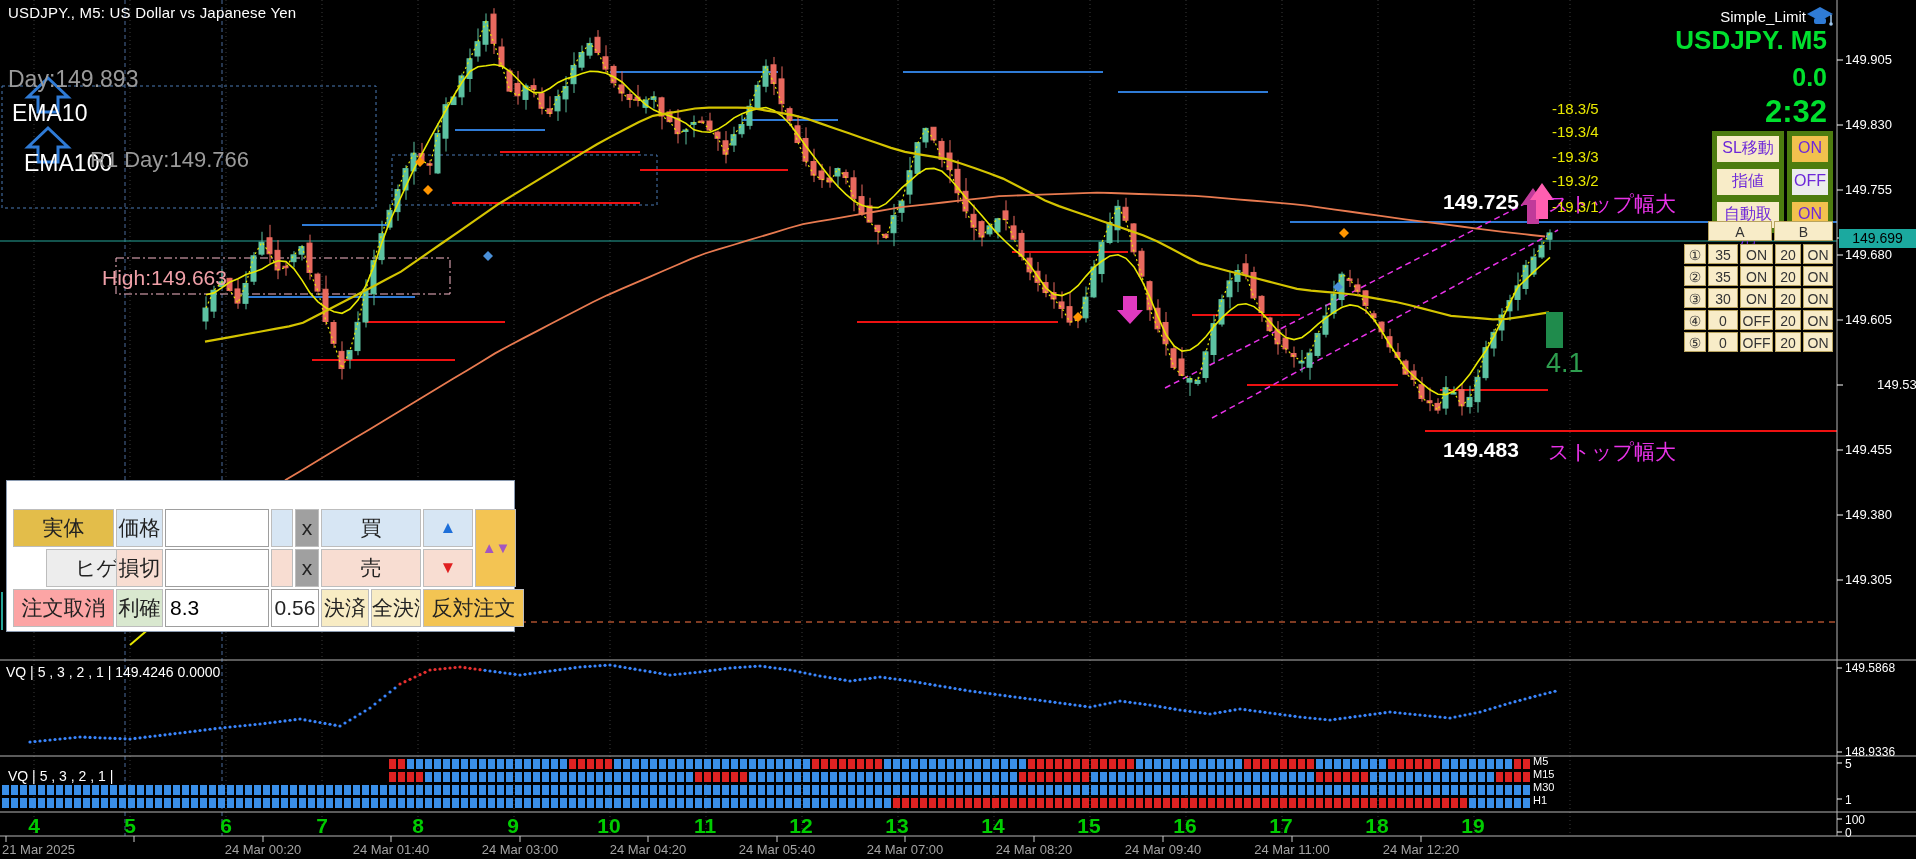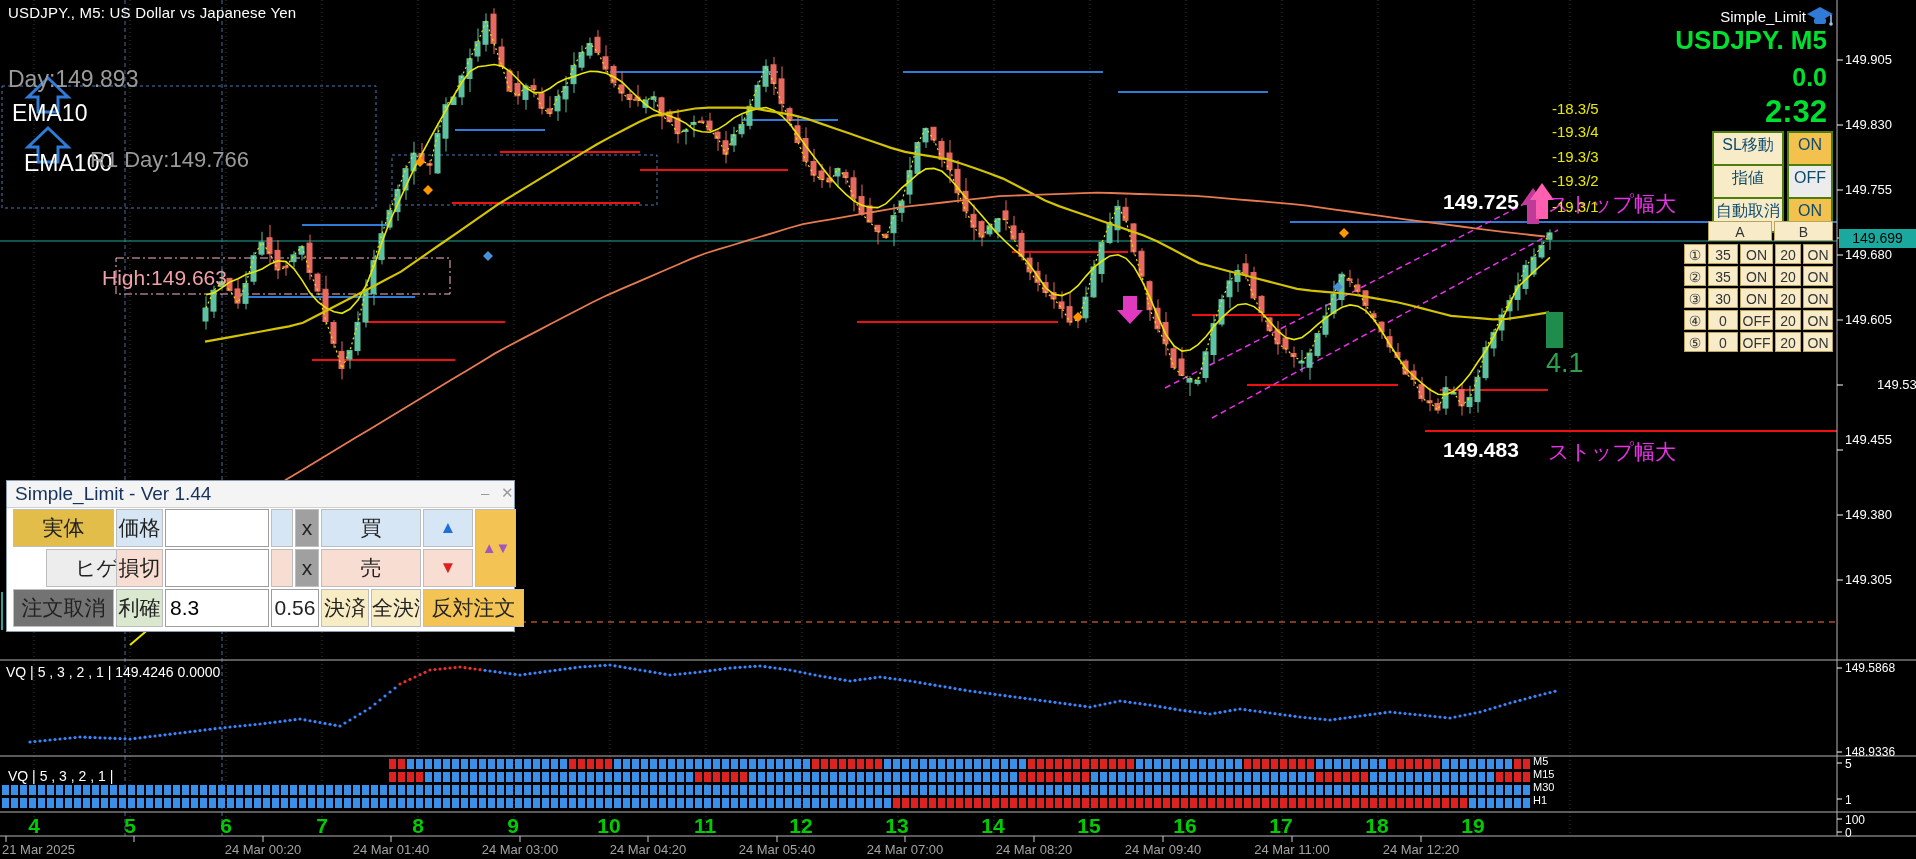--- a/index.html
+++ b/index.html
@@ -15,21 +15,21 @@
   .high-lbl{left:102px;top:266px;font-size:21px;color:#f0a0a8;}
   .stop-price{font-size:21px;font-weight:bold;color:#fff;}
   .stop-warn{font-size:21px;font-weight:normal;color:#e832e8;}
   .ind-name{right:110px;top:8px;font-size:15px;color:#fff;}
   .grn{color:#00e02e;font-weight:bold;text-align:right;}
   .sym-tf{right:89px;top:25px;font-size:26px;}
   .spread{right:89px;top:63px;font-size:25px;}
   .countdown{right:89px;top:94px;font-size:31px;}
   .lvl{left:1552px;font-size:15px;color:#e8e800;}
   .setrow-label,.setrow-val{position:absolute;height:36px;line-height:24px;text-align:center;
-      font-size:16px;color:#0c4a6e;border:2px solid #4d7c0f;box-sizing:border-box;}
+      font-size:16px;color:#6d28d9;border:5px solid #4d7c0f;box-sizing:border-box;}
   .setrow-label{left:0;width:72px;background:#f8ecc8;}
   .setrow-val{left:75px;width:46px;}
   .v-on{background:#f2c14e;}
   .v-off{background:#ececec;}
   .ab-cell{position:absolute;height:20px;line-height:20px;text-align:center;font-size:14px;color:#333;
       border:1px solid #b9a45f;box-sizing:border-box;background:#f8ecc8;}
   .price-lbl{left:1845px;font-size:13px;color:#fff;}
   .cur-badge{left:1839px;top:229px;width:77px;height:19px;background:#1ba99f;color:#000;
       font-size:14px;line-height:19px;text-align:center;}
   .pane-lbl{font-size:14px;color:#fff;}
@@ -1454,21 +1454,21 @@
       <div class="ab-cell v-on" style="left:1803px;top:332px;width:30px;">ON</div>
     </div>
 
 <div id="price-axis">
       <div class="abs price-lbl" style="top:52px;">149.905</div>
       <div class="abs price-lbl" style="top:117px;">149.830</div>
       <div class="abs price-lbl" style="top:182px;">149.755</div>
       <div class="abs price-lbl" style="top:247px;">149.680</div>
       <div class="abs price-lbl" style="top:312px;">149.605</div>
       <div class="abs price-lbl" style="top:377px;margin-left:32px;">149.530</div>
-      <div class="abs price-lbl" style="top:432px;text-align:center;">149.455</div>
+      <div class="abs price-lbl" style="top:442px;text-align:center;">149.455</div>
       <div class="abs price-lbl" style="top:507px;">149.380</div>
       <div class="abs price-lbl" style="top:572px;">149.305</div>
     </div>
 <div class="abs cur-badge">149.699</div>
 
 <div class="abs pane-lbl" style="left:6px;top:664px;">VQ |  5 , 3 , 2 , 1  |  149.4246 0.0000</div>
 <div class="abs mini-axis" style="top:661px;">149.5868</div>
 <div class="abs mini-axis" style="top:745px;">148.9336</div>
 <div class="abs pane-lbl" style="left:8px;top:768px;">VQ |  5 , 3 , 2 , 1  |</div>
 <div class="abs mini-axis" style="top:757px;">5</div>
@@ -1508,44 +1508,39 @@
       <div class="tlabel" style="left:648px;">24 Mar 04:20</div>
       <div class="tlabel" style="left:777px;">24 Mar 05:40</div>
       <div class="tlabel" style="left:905px;">24 Mar 07:00</div>
       <div class="tlabel" style="left:1034px;">24 Mar 08:20</div>
       <div class="tlabel" style="left:1163px;">24 Mar 09:40</div>
       <div class="tlabel" style="left:1292px;">24 Mar 11:00</div>
       <div class="tlabel" style="left:1421px;">24 Mar 12:20</div>
     </div>
 
 <div id="panel" class="abs">
-  <div class="titlebar">
-    <div class="title">Simple_Limit - Ver 1.44</div>
-    <div class="winctl" style="left:474px;">–</div>
-    <div class="winctl" style="left:494px;">✕</div>
-  </div>
 
   <div class="pcell" style="left:6px;top:28px;width:101px;background:#e3bd4a;">実体</div>
   <div class="pcell" style="left:109px;top:28px;width:47px;background:#d7e6f4;">価格</div>
   <input class="pinput" style="left: 158px; top: 28px; width: 104px;" value="">
   <div class="pcell" style="left:264px;top:28px;width:22px;background:#d7e6f4;"></div>
   <div class="pcell" style="left:288px;top:28px;width:24px;background:#a0a0a0;color:#222;">x</div>
   <div class="pcell" style="left:314px;top:28px;width:100px;background:#d7e6f4;">買</div>
   <div class="pcell" style="left:416px;top:28px;width:50px;background:#d7e6f4;color:#1e6fd9;font-size:17px;">▲</div>
   <div class="pcell" style="left:468px;top:28px;width:41px;height:78px;background:#f3c453;color:#a356c0;font-size:15px;line-height:76px;letter-spacing:-1px;">▲▼</div>
 
   <div class="pcell" style="left:6px;top:68px;width:101px;background:#ededed;margin-left:33px;">ヒゲ</div>
   <div class="pcell" style="left:109px;top:68px;width:47px;background:#f8ddd2;">損切</div>
   <input class="pinput" style="left: 158px; top: 68px; width: 104px;" value="">
   <div class="pcell" style="left:264px;top:68px;width:22px;background:#f8ddd2;"></div>
   <div class="pcell" style="left:288px;top:68px;width:24px;background:#a0a0a0;color:#222;">x</div>
   <div class="pcell" style="left:314px;top:68px;width:100px;background:#f8ddd2;">売</div>
   <div class="pcell" style="left:416px;top:68px;width:50px;background:#f8ddd2;color:#e02020;font-size:17px;">▼</div>
 
-  <div class="pcell" style="left:6px;top:108px;width:101px;background:#737373;">注文取消</div>
+  <div class="pcell" style="left:6px;top:108px;width:101px;background:#fca5a5;">注文取消</div>
   <div class="pcell" style="left:109px;top:108px;width:47px;background:#d9e8cf;">利確</div>
   <input class="pinput" style="left: 158px; top: 108px; width: 104px; text-align: left;" value="8.3">
   <div class="pcell" style="left:264px;top:108px;width:48px;background:#fff;border-color:#9e9e9e;">0.56</div>
   <div class="pcell" style="left:314px;top:108px;width:48px;background:#f8ecc4;">決済</div>
   <div class="pcell" style="left:364px;top:108px;width:50px;background:#f8ecc4;">全決済</div>
   <div class="pcell" style="left:416px;top:108px;width:101px;background:#f3c453;">反対注文</div>
 </div>
 
 <div class="abs lvl" style="top:100px;">-18.3/5</div>
     <div class="abs lvl" style="top:123px;">-19.3/4</div>

